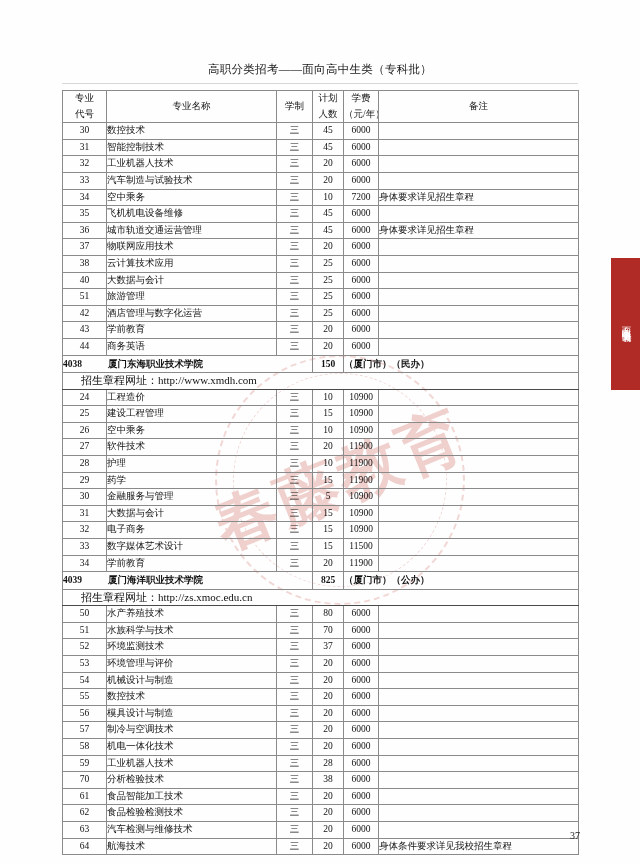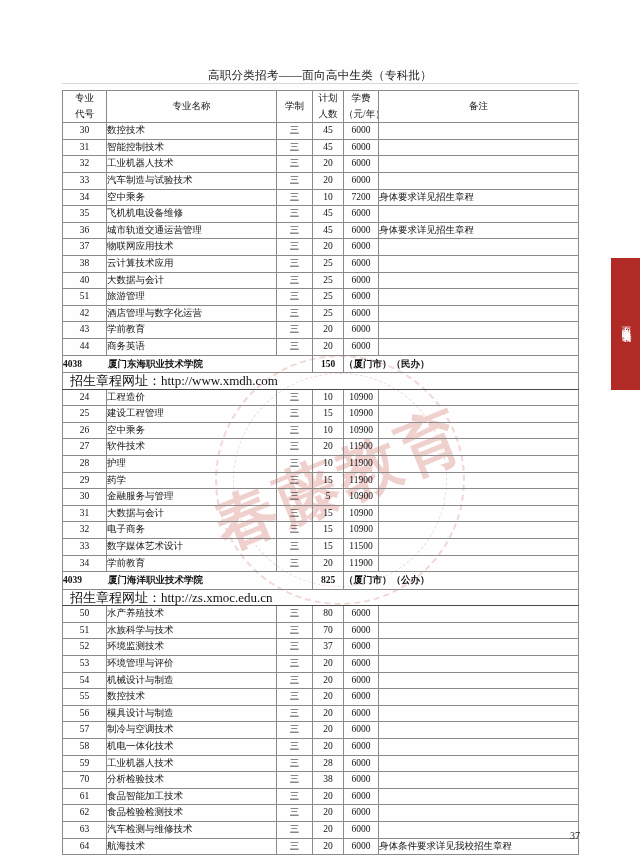--- a/index.html
+++ b/index.html
@@ -44,21 +44,21 @@
     letter-spacing: 4px;
     font-weight: 700;
     transform: rotate(-22deg);
     white-space: nowrap;
     font-family: "DejaVu Serif", serif;
   }
 
   
   .doc-title {
     position: absolute;
-    left: 0; top: 68px;
+    left: 0; top: 62px;
     width: 640px;
     text-align: center;
     font-size: 11.5px;
     color: #1a1a1a;
     letter-spacing: 0.3px;
     z-index: 10;
   }
   .title-rule {
     position: absolute;
     left: 62px; top: 83px;
@@ -149,22 +149,22 @@
   .sch-code { display: inline-block; min-width: 34px; }
   .sch-name { margin-left: 11px; }
   td.school-num { text-align: center; font-weight: bold; margin-left: 26px; }
   td.school-tag { text-align: left; padding-left: 6px; font-weight: bold; }
 
   
   tr.url td {
     height: 15.6px;
     line-height: 15.6px;
     text-align: left;
-    padding-left: 7px;
-    font-size: 13px;
+    padding-left: 18px;
+    font-size: 11px;
     border-bottom: 1px solid #4a4a4a;
   }
 
   
   .page-no {
     position: absolute;
     right: 60px; bottom: 22px;
     font-size: 10px;
     color: #222;
     z-index: 10;

